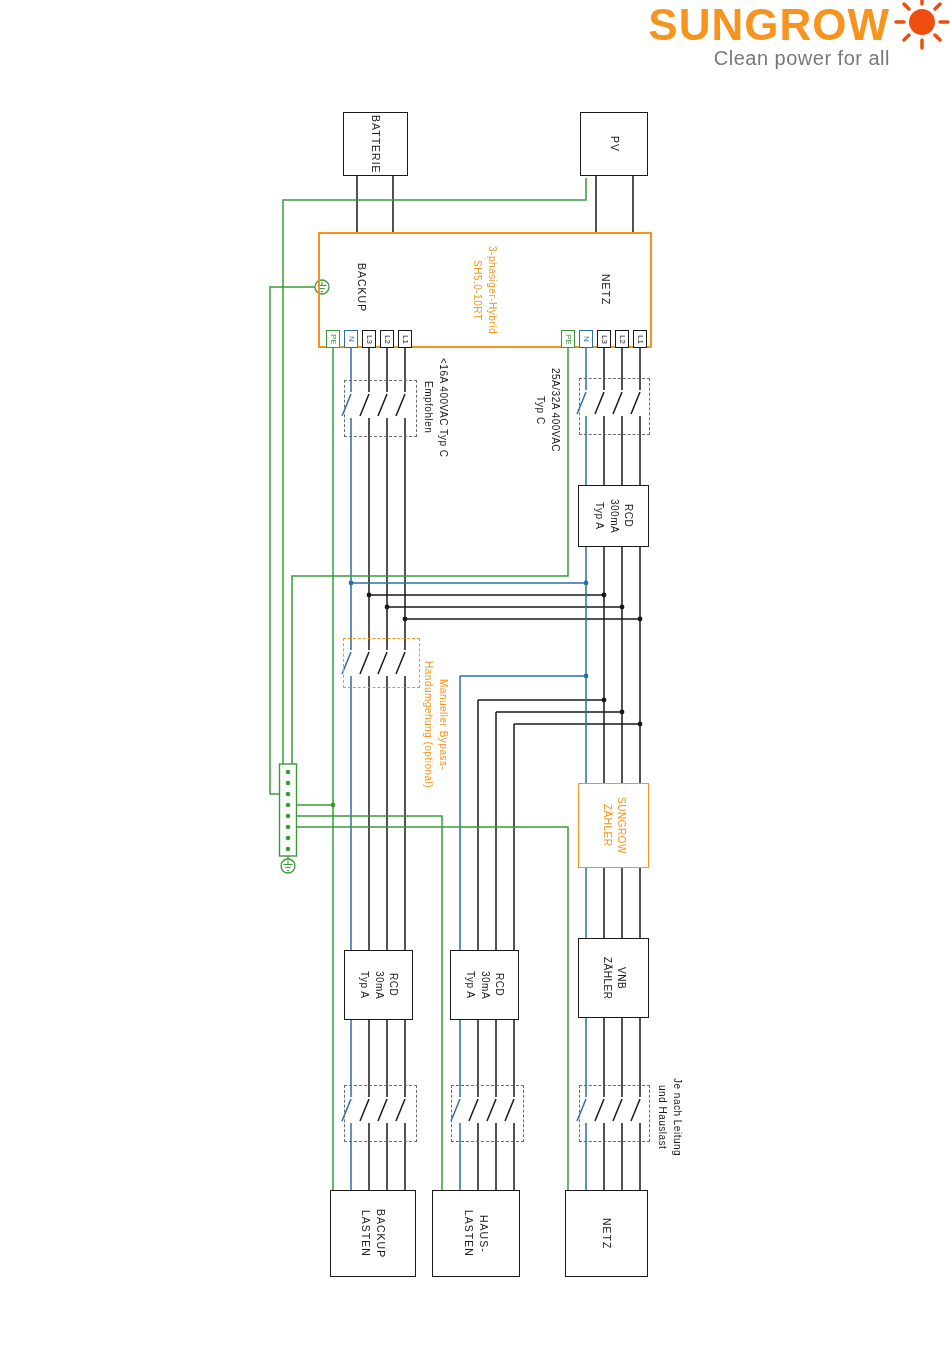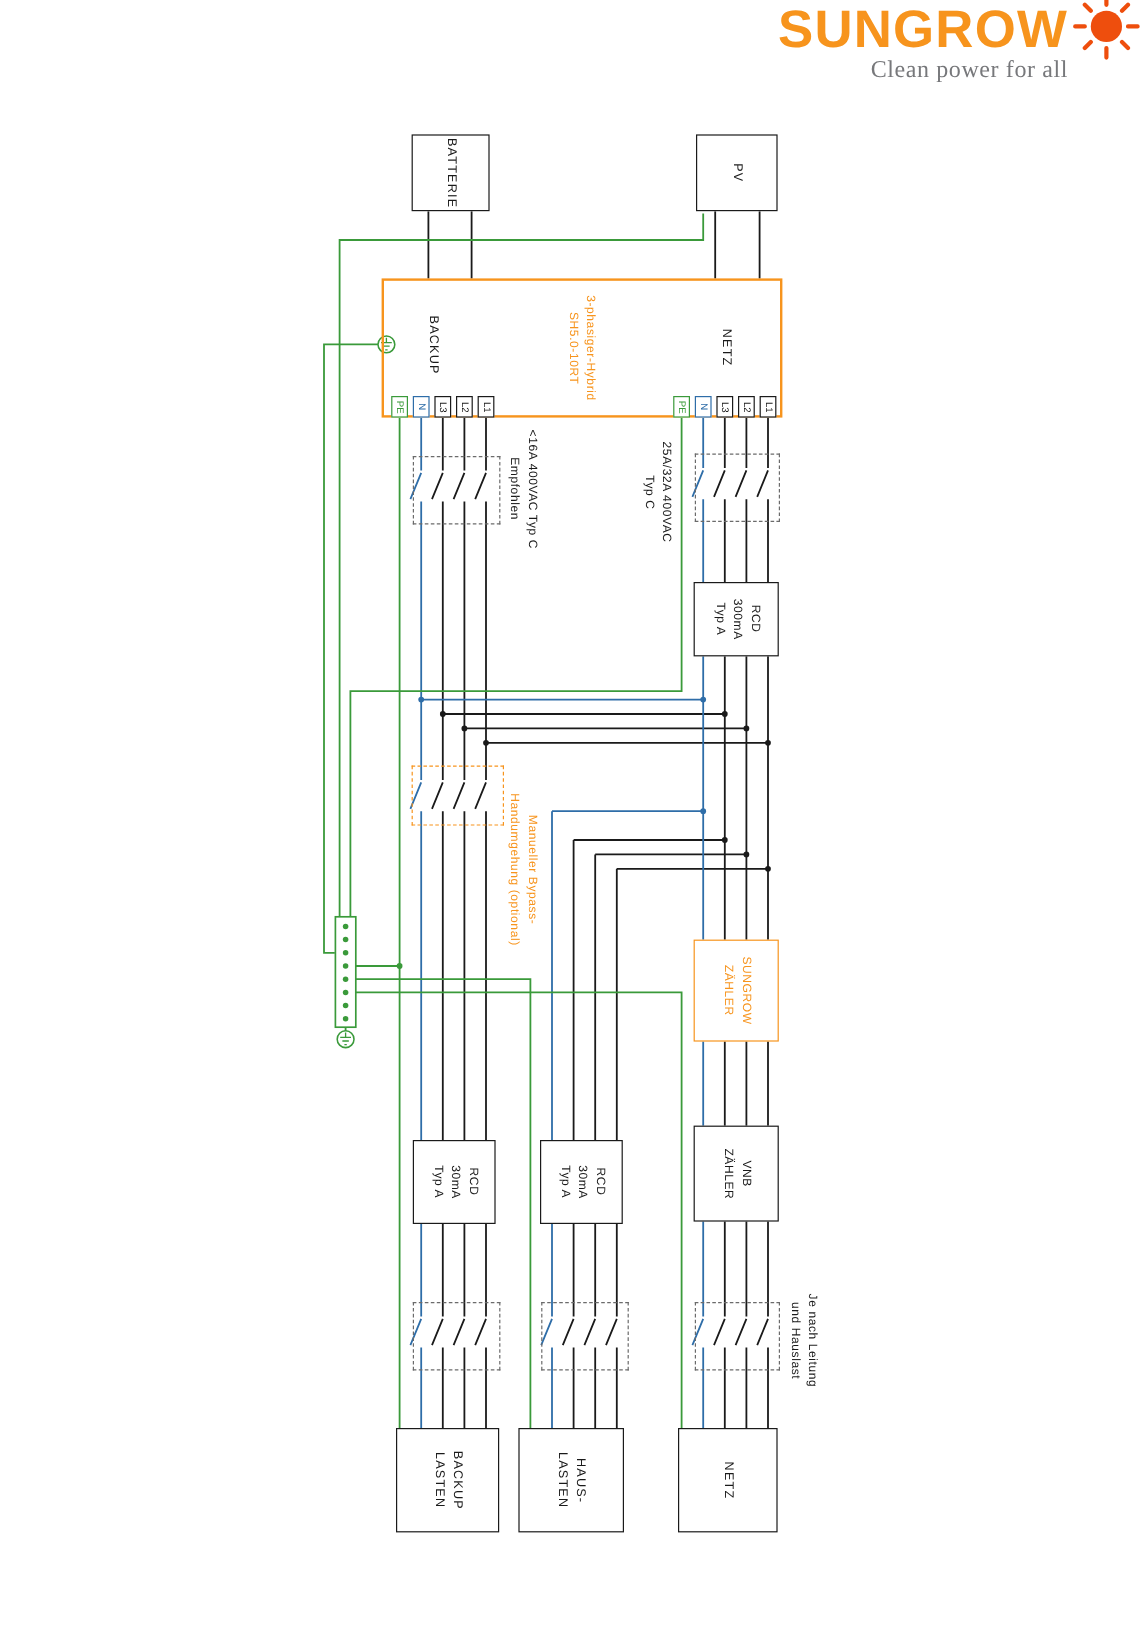--- a/index.html
+++ b/index.html
@@ -39,21 +39,21 @@
 
   .term{position:absolute;z-index:3;width:14px;height:18px;background:#fff;
         border:1px solid currentColor;box-sizing:border-box;
         display:flex;align-items:center;justify-content:center;}
   .term .vtext{font-size:8px;letter-spacing:0;line-height:1;}
   .term-pe{color:var(--pe);} .term-n{color:var(--n);} .term-l{color:var(--line);}
 
   .logo{position:absolute;left:640px;top:0px;width:250px;z-index:2;text-align:right;
         font-size:44px;font-weight:700;letter-spacing:1px;color:var(--orange);}
   .tagline{position:absolute;left:640px;top:47px;width:250px;z-index:2;text-align:right;
-        font-size:20px;letter-spacing:0.5px;color:var(--tagline);font-family:Liberation Serif, serif;}
+        font-size:20px;letter-spacing:0.5px;color:var(--tagline);}
 </style>
 </head>
 <body>
 
 <div class="page">
 
   <svg class="wires" width="950" height="1359" viewBox="0 0 950 1359">
 
     <g class="w-l">
       <path d="M357,176 V232 M393,176 V232 M596,176 V232 M633,176 V232"></path>

